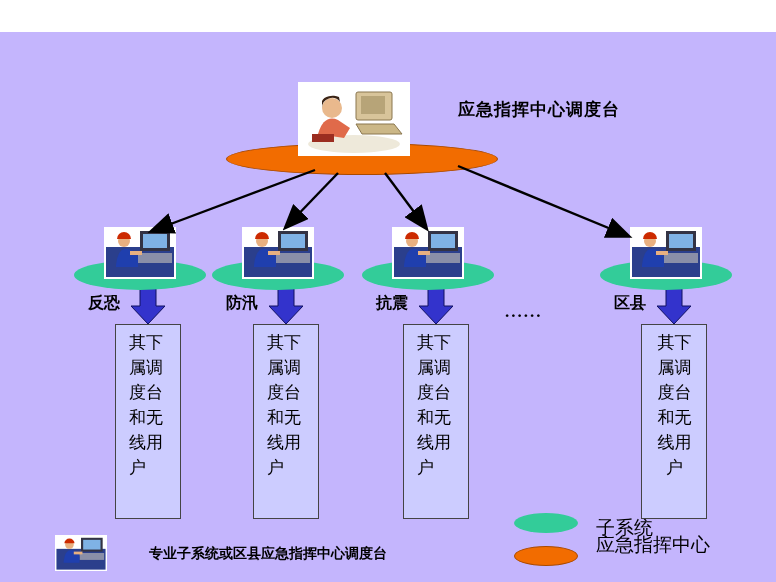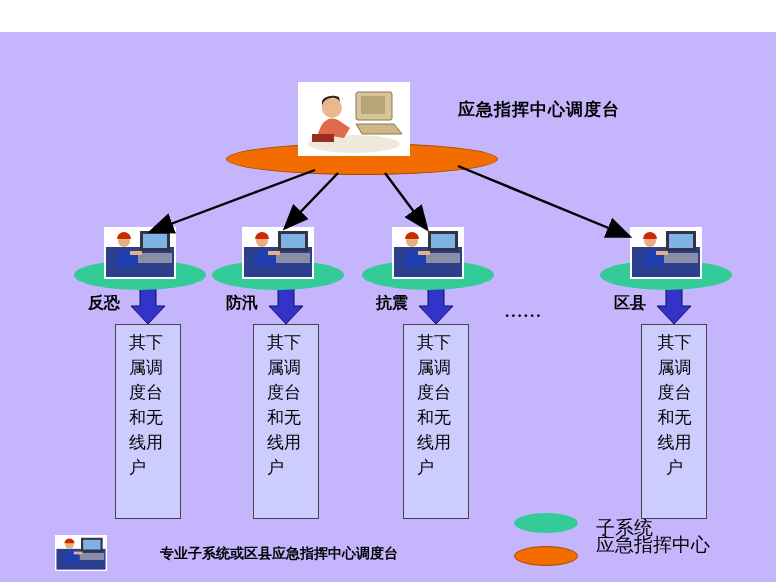--- a/index.html
+++ b/index.html
@@ -26,21 +26,21 @@
     width:34px; height:42px; z-index:0; }
   .blockarrow polygon { fill:var(--arrow-blue,#3333CC); stroke:#101060; stroke-width:1; }
   .node .box { position:absolute; top:97px; left:50%; transform:translateX(calc(-50% + 8px));
     width:66px; height:195px; background:var(--box-fill,#CCCCFF); border:1px solid #444;
     padding:5px 12px 0 13px; font-size:17px; line-height:25px; word-break:break-all; z-index:2; }
 
   .dots { position:absolute; left:505px; top:270px; font-size:17px; font-weight:bold; letter-spacing:2px; }
 
   
   .legend-clipart { position:absolute; left:55px; top:503px; width:52px; height:36px; }
-  .legend-operator { position:absolute; left:160px; top:513px; font-size:14px; font-weight:bold; }
+  .legend-operator { position:absolute; left:149px; top:513px; font-size:14px; font-weight:bold; }
   .legend-ellipse { position:absolute; left:514px; width:64px; height:20px; border-radius:50%; }
   .legend-ellipse.green { top:481px; background:var(--subsystem-ellipse,#33CC99); }
   .legend-ellipse.orange { top:514px; background:var(--center-ellipse,#F26C00); border:1px solid #aa4a00; }
   .legend-text { position:absolute; left:596px; font-size:19px; }
   .legend-text.sub { top:483px; }
   .legend-text.cen { top:500px; }
   .legend-line { position:absolute; left:58px; top:567px; width:56px; height:3px; background:#101066; }
 </style>
 </head>
 <body>

